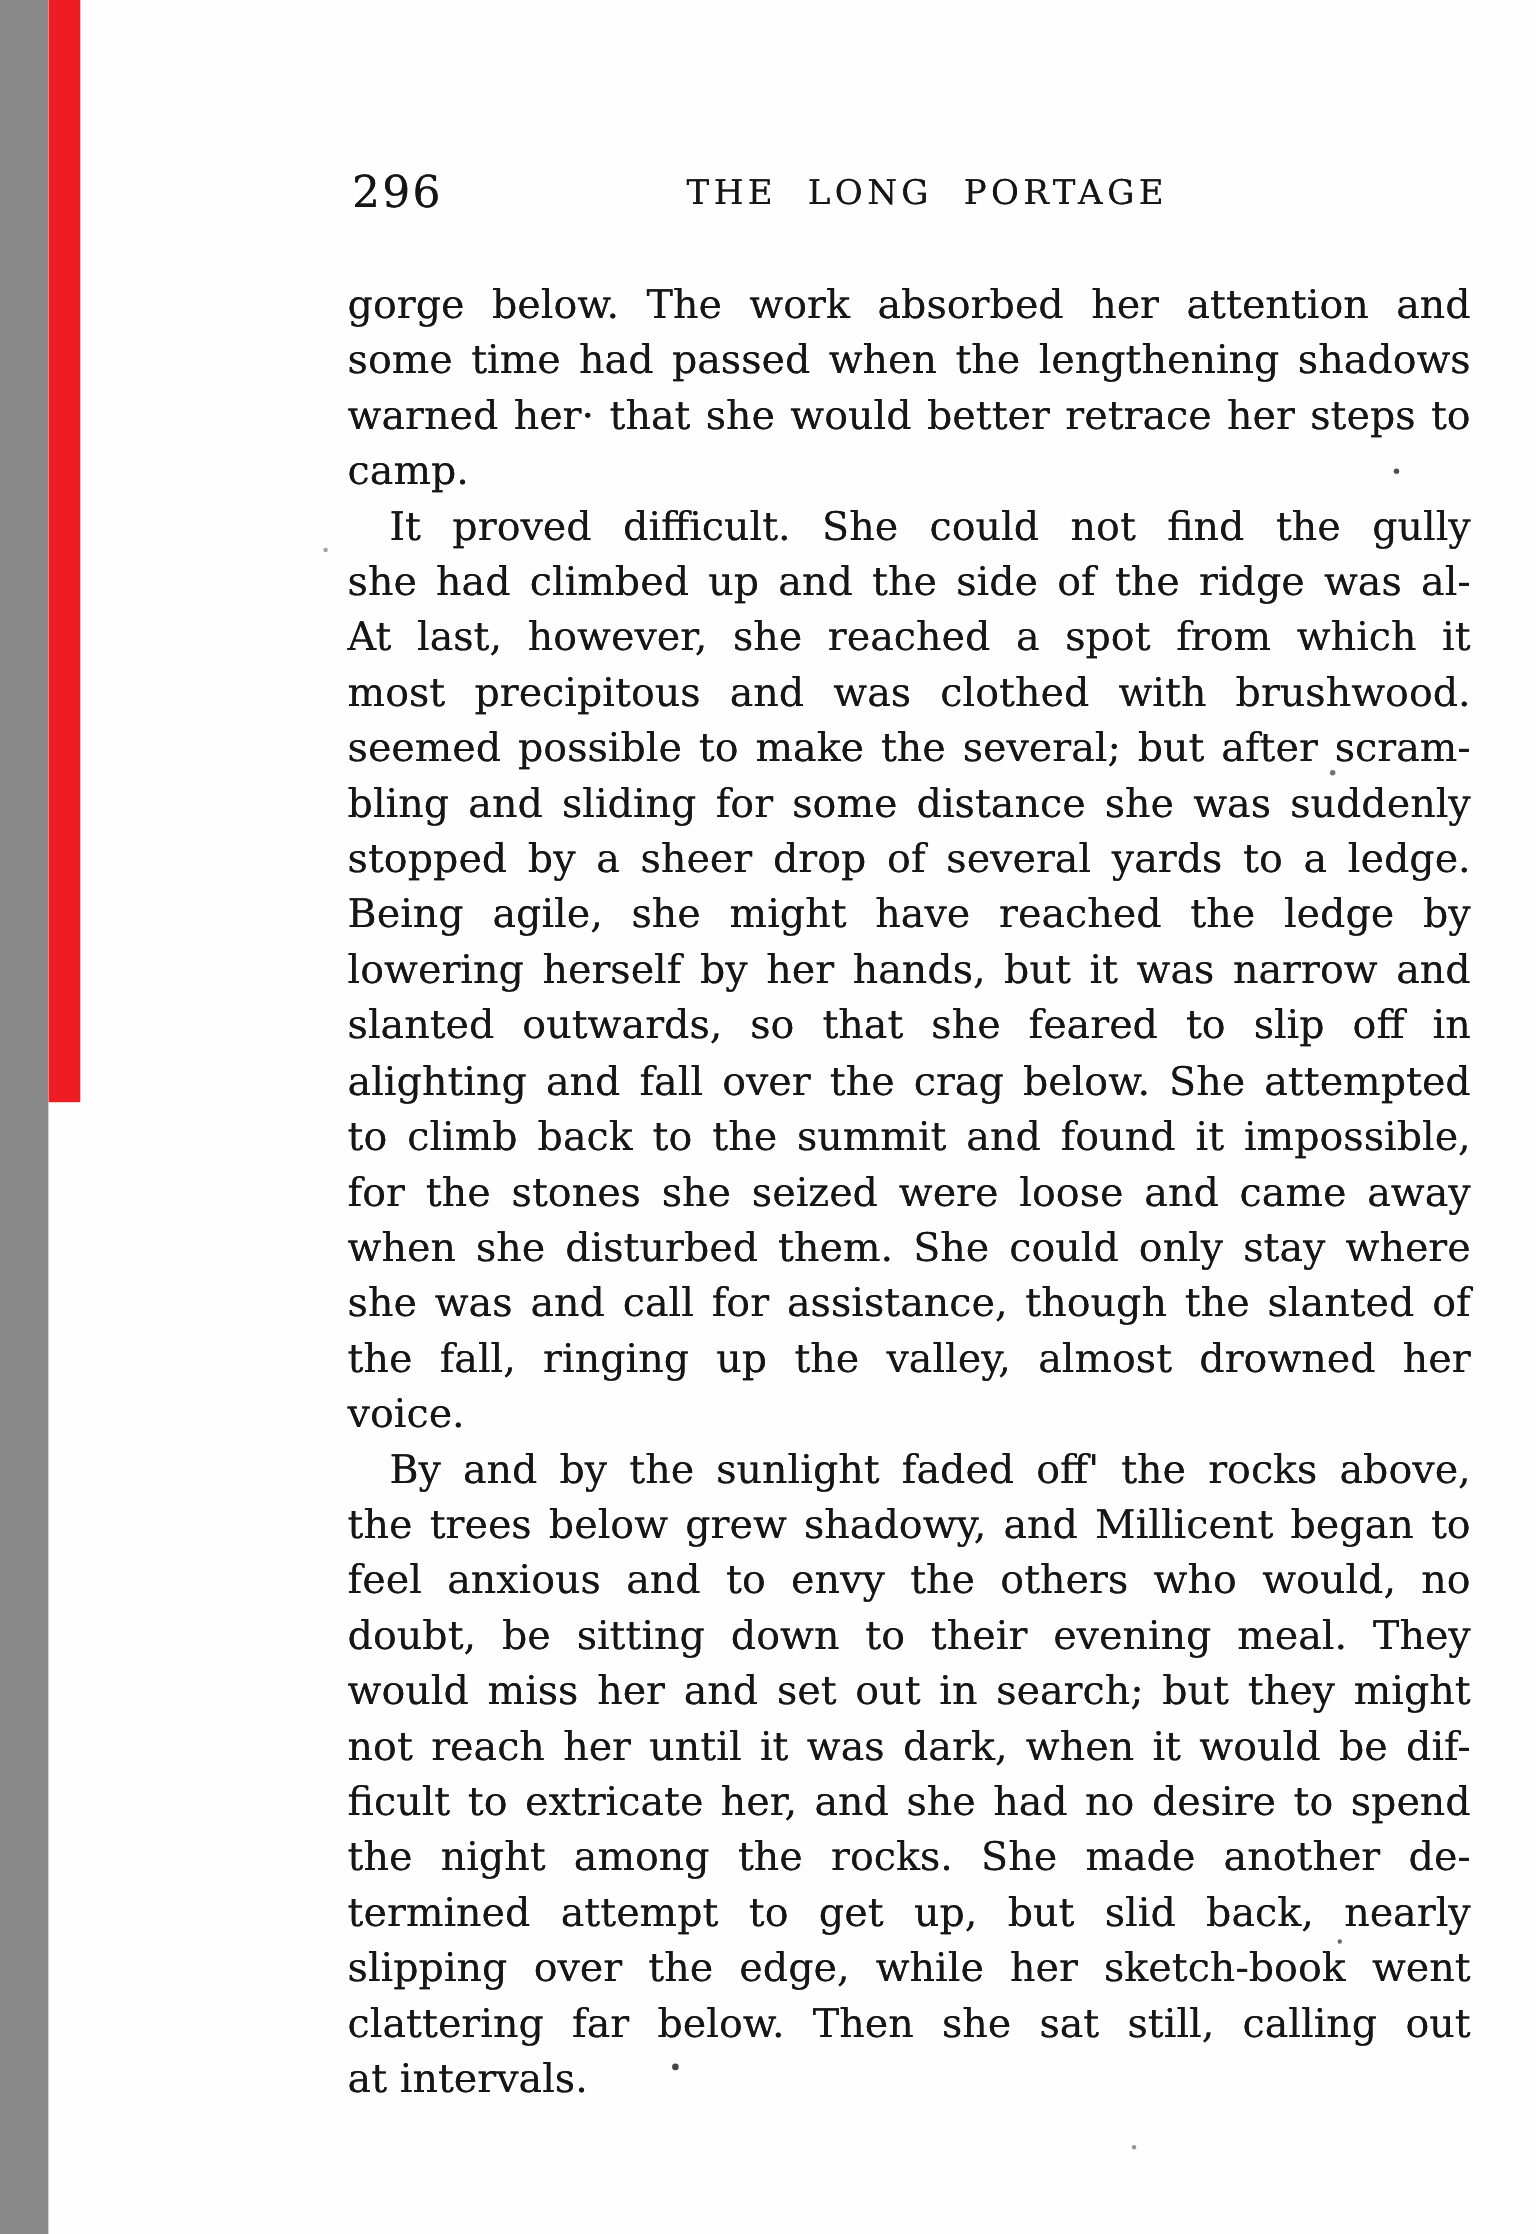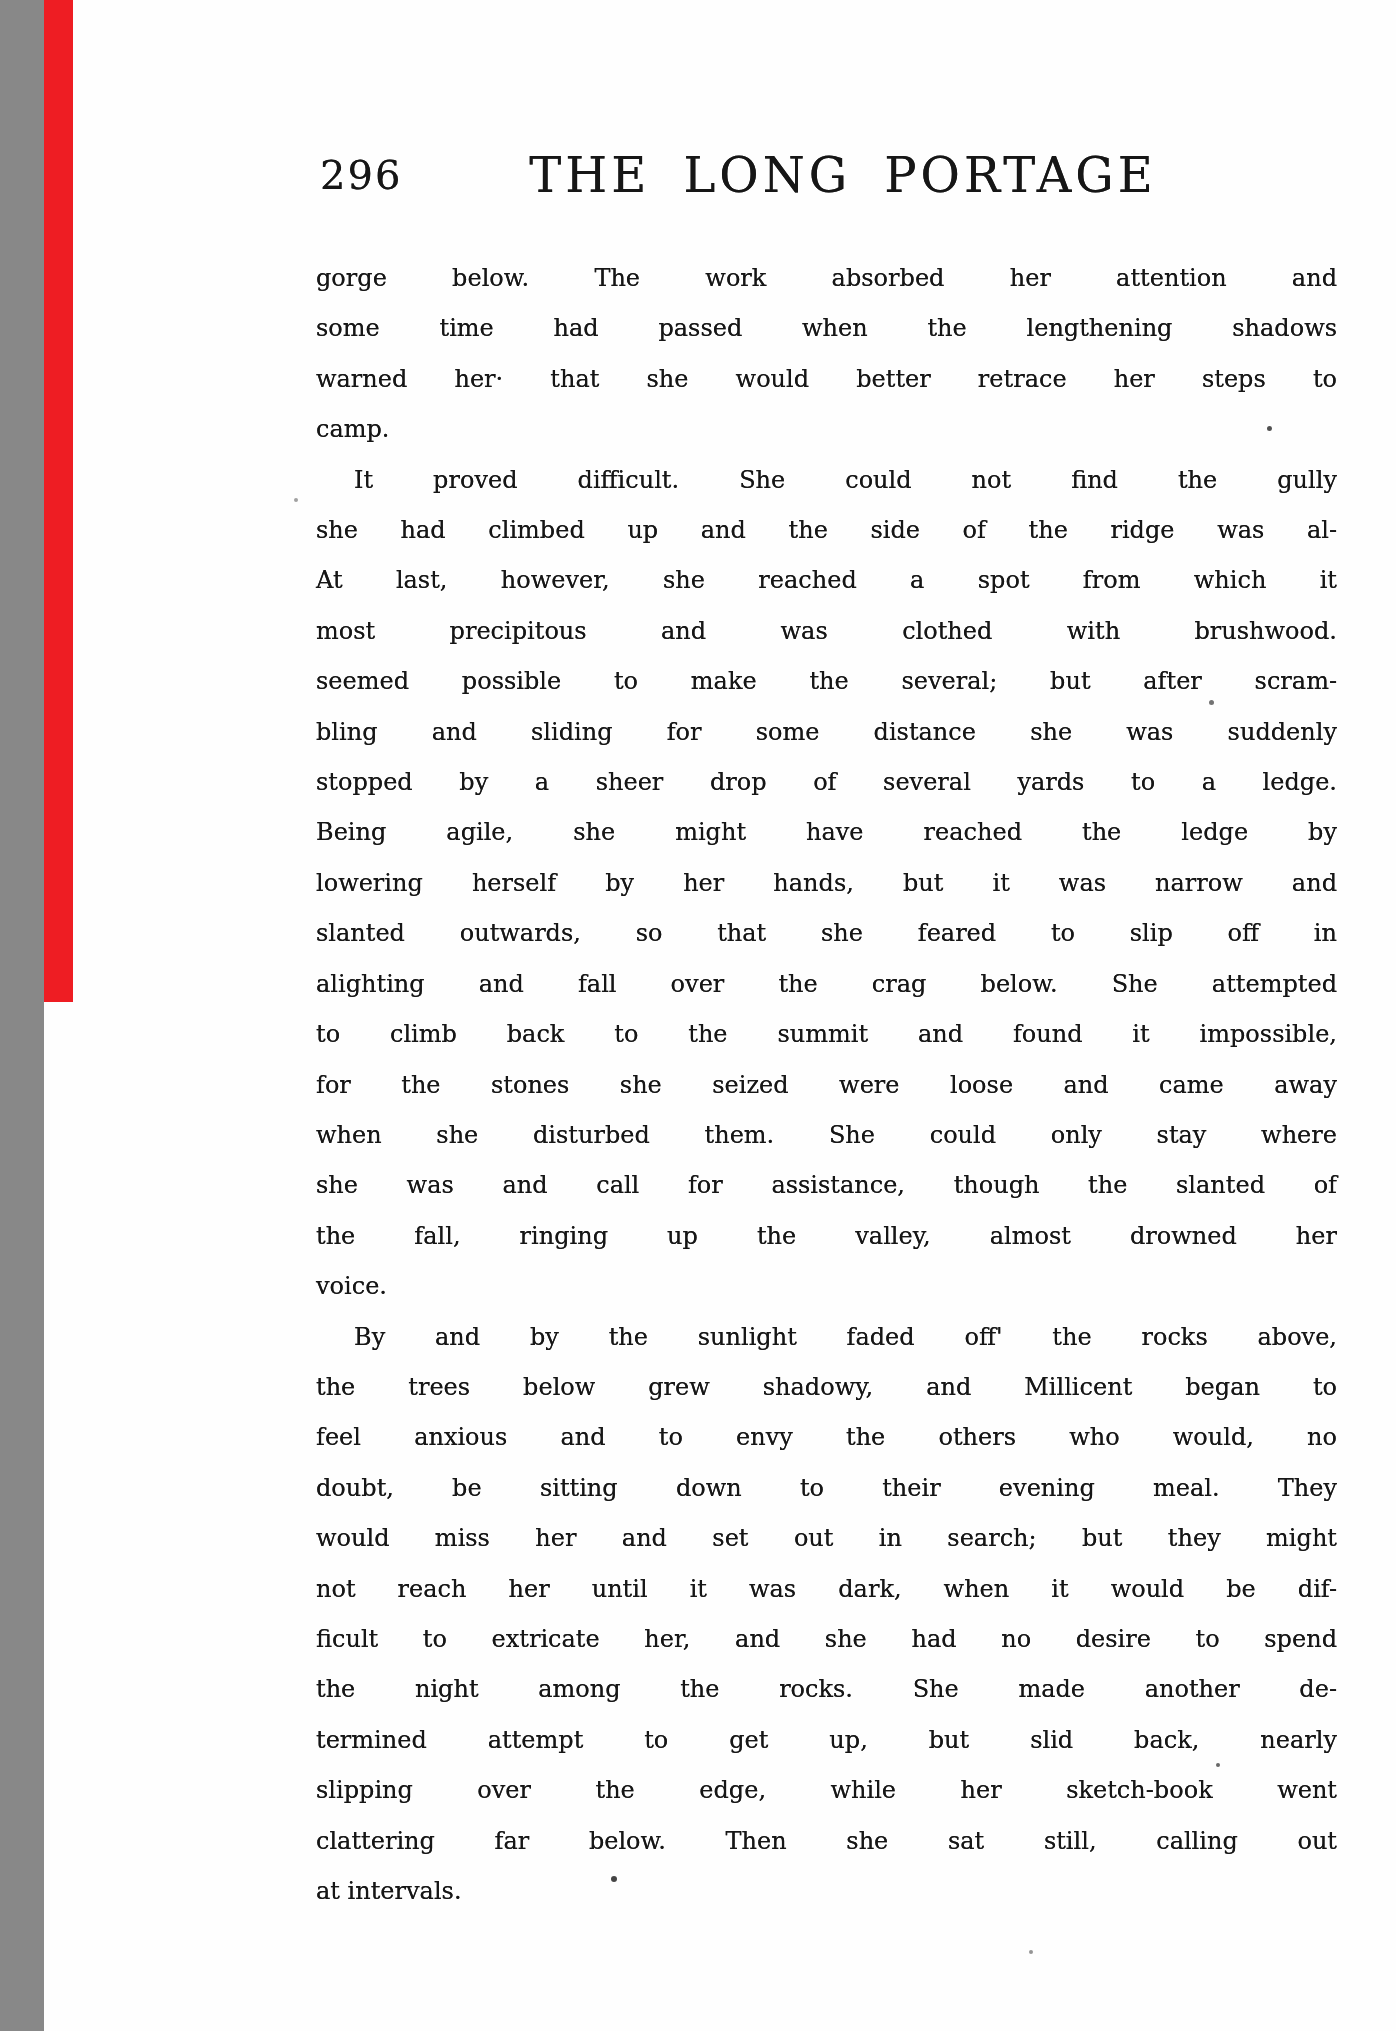--- a/index.html
+++ b/index.html
@@ -17,27 +17,27 @@
     width:29px;height:1002px;
     background:#ee1d23;
   }
   .pagenum{
     position:absolute;left:276px;top:155px;
     font-size:40px;line-height:40px;letter-spacing:2px;
   }
   .running-title{
     position:absolute;left:799px;top:155px;
     transform:translateX(-50%);
-    font-size:48px;line-height:40px;
+    font-size:31px;line-height:40px;
     letter-spacing:4px;word-spacing:14px;
     white-space:nowrap;
   }
   .body-text{
     position:absolute;left:272px;top:253px;width:1021px;
-    font-size:24px;line-height:50.4px;
+    font-size:36px;line-height:50.4px;
   }
   .line{text-align:justify;text-align-last:justify;}
   .line.indent{padding-left:38px;}
   .line.end{text-align-last:left;}
   .speck{position:absolute;background:#161616;border-radius:50%;}
 </style>
 </head>
 <body>
 
 <div class="page" style="background: rgb(254, 254, 254); color: rgb(22, 22, 22); margin-left: 44px;">

